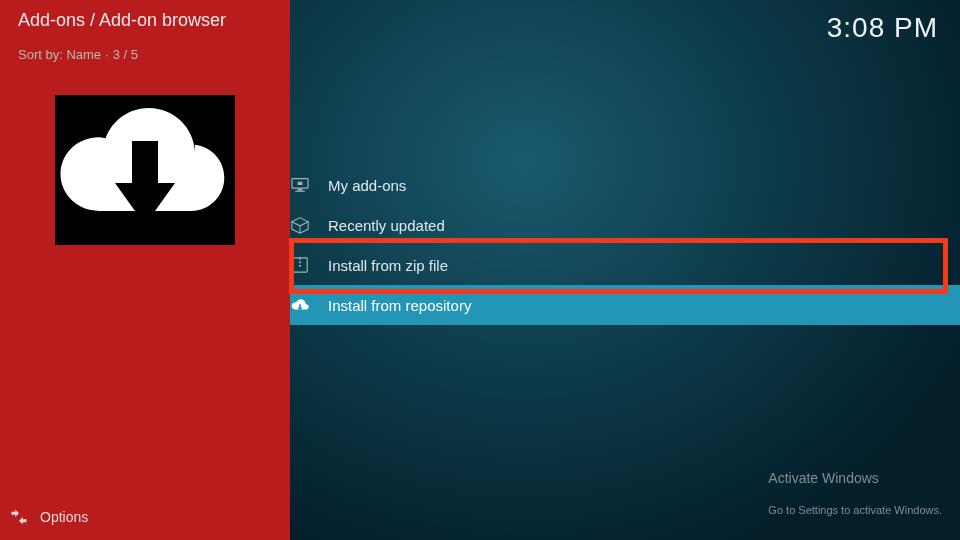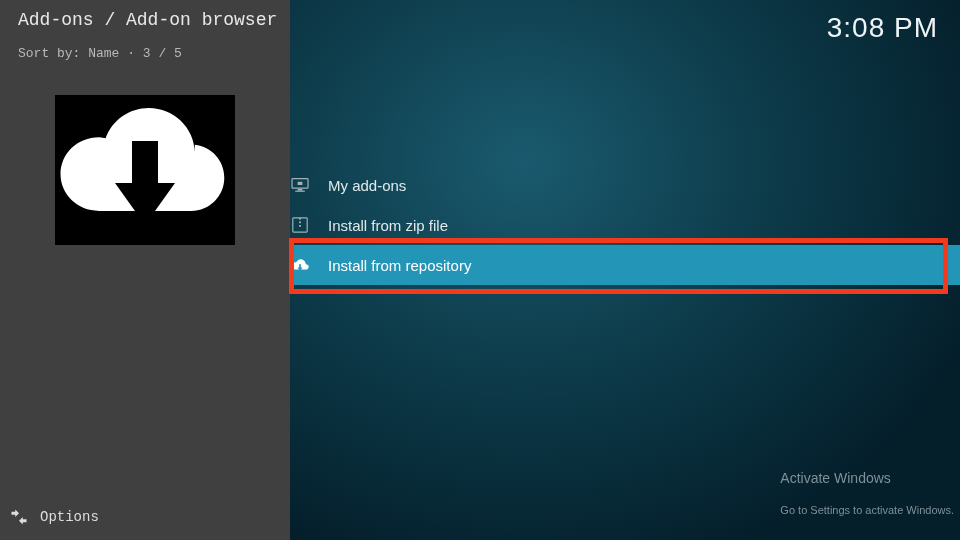--- a/index.html
+++ b/index.html
@@ -13,24 +13,23 @@
   position: relative;
 }
 .container {
   display: flex;
   width: 100%;
   height: 100%;
 }
 .sidebar {
   width: 290px;
   height: 100%;
-  background: #404040;
+  background: #b91c1c;
   position: relative;
   padding: 10px 0 0 18px;
-  font-family: Liberation Mono, monospace;
 }
 .main {
   flex: 1;
   height: 100%;
   background: radial-gradient(ellipse at 35% 30%, #1a5a6e 0%, #0d3b4a 40%, #041e2a 80%);
   position: relative;
   padding-top: 165px;
 }
 .breadcrumb {
   font-size: 18px;
@@ -97,21 +96,21 @@
   right: 22px;
   font-size: 28px;
   font-weight: 300;
   color: #f0f4f6;
   letter-spacing: 1px;
   text-align: right;
 }
 .watermark {
   position: absolute;
   bottom: 24px;
-  right: 6px;
+  right: 18px;
   text-align: left;
   color: #7e9097;
 }
 .watermark .title { font-size: 14px; }
 .watermark .sub { font-size: 11px; margin-top: 18px; }
 </style>
 </head>
 <body>
 
 <div class="container">
@@ -173,20 +172,30 @@
           <svg width="20" height="16" viewBox="0 0 24 20">
               <rect x="2" y="2" width="20" height="12" rx="1" fill="none" stroke="#cfd9dc" stroke-width="1.5"></rect>
               <rect x="9" y="15" width="6" height="2" fill="#cfd9dc"></rect>
               <rect x="6" y="17" width="12" height="1.5" fill="#cfd9dc"></rect>
               <rect x="9" y="6" width="6" height="4" fill="#cfd9dc"></rect>
             </svg>
         </span>
         <span>My add-ons</span>
       </div>
 
+      <div class="menu-item">
+        <span class="mi-icon">
+          <svg width="20" height="18" viewBox="0 0 24 22">
+              <polygon points="12,2 22,7 12,12 2,7" fill="none" stroke="#cfd9dc" stroke-width="1.3"></polygon>
+              <polyline points="2,7 2,16 12,21 22,16 22,7" fill="none" stroke="#cfd9dc" stroke-width="1.3"></polyline>
+              <line x1="12" y1="12" x2="12" y2="21" stroke="#cfd9dc" stroke-width="1.3"></line>
+            </svg>
+        </span>
+        <span>Recently updated</span>
+      </div>
 
       <div class="menu-item">
         <span class="mi-icon">
           <svg width="18" height="18" viewBox="0 0 20 20">
               <rect x="2" y="2" width="16" height="16" rx="1" fill="none" stroke="#cfd9dc" stroke-width="1.3"></rect>
               <rect x="9" y="2" width="2" height="2" fill="#cfd9dc"></rect>
               <rect x="9" y="6" width="2" height="2" fill="#cfd9dc"></rect>
               <rect x="9" y="10" width="2" height="2" fill="#cfd9dc"></rect>
             </svg>
         </span>

